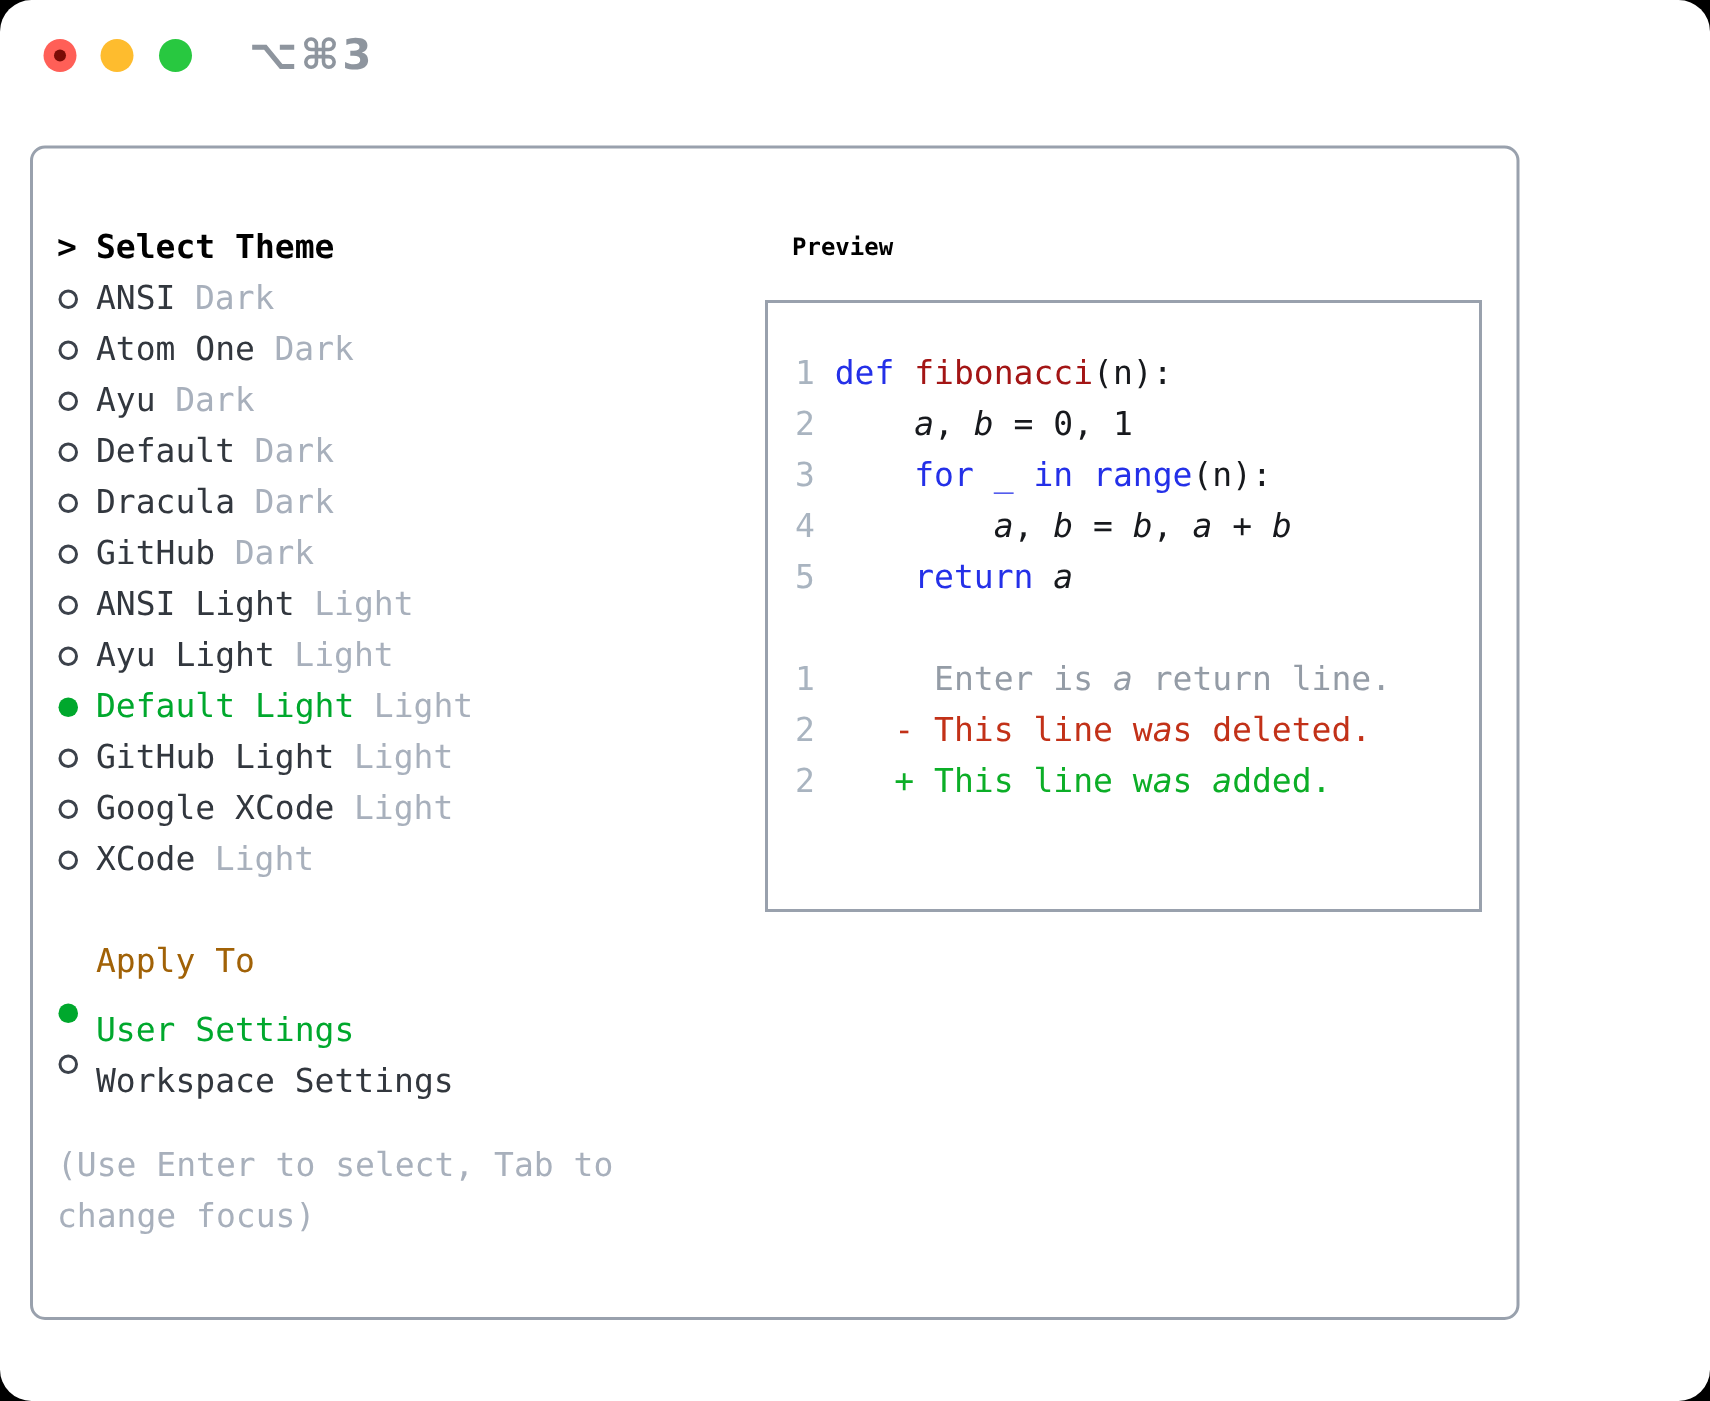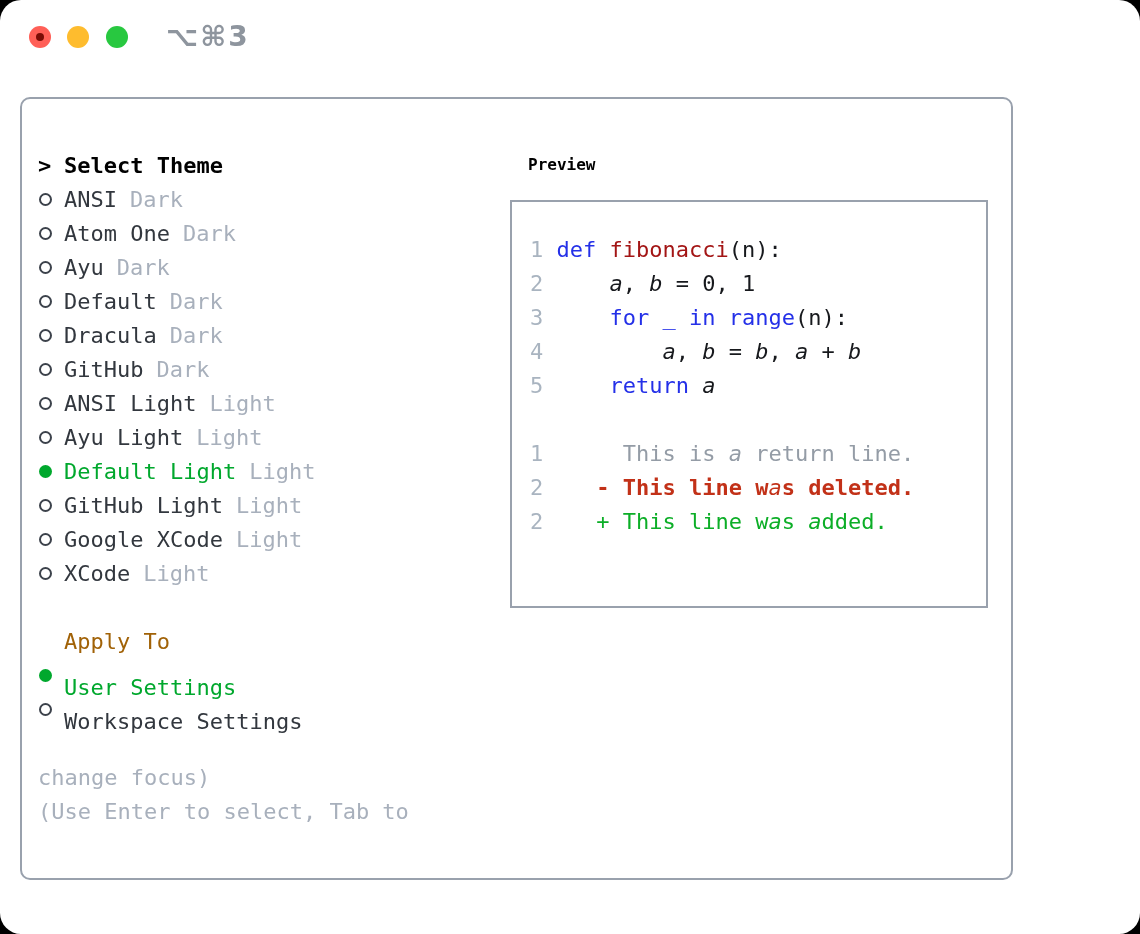--- a/index.html
+++ b/index.html
@@ -50,21 +50,21 @@
   }
   .pcontent{padding:31px 0 0 18px;}
   .pline{height:34px;line-height:34px;font-size:22px;white-space:pre;}
   .lnum{color:var(--line_number);}
   .tk-p{color:#17191d;}
   .tk-k{color:var(--keyword_blue);}
   .tk-f{color:var(--function_red);}
   .tk-v{color:#17191d;font-style:italic;}
   .tk-c{color:var(--context_gray);}
   .tk-ci{color:var(--context_gray);font-style:italic;}
-  .tk-d{color:var(--deleted_red);font-weight:bold;}
+  .tk-d{color:var(--deleted_red);}
   .tk-di{color:var(--deleted_red);font-style:italic;}
   .tk-a{color:var(--added_green);}
   .tk-ai{color:var(--added_green);font-style:italic;}
 </style>
 </head>
 <body>
 
 <div class="window" style="--ui_green: #00a82d; --deleted_red: #c23118; --added_green: #0cae27; --keyword_blue: #2430e8; --function_red: #a31515; --muted: #a8b0bc; --text_dark: #32373e; --line_number: #a9b4c0; --context_gray: #949ca6; --panel_border: #99a1ad; --title_gray: #8e959e; --traffic_red: #ff5f57; --traffic_red_dot: #7a0c06; --traffic_yellow: #febc2e; --traffic_green: #28c840;">
 
   <div class="titlebar">
@@ -166,33 +166,33 @@
     <span class="gutter"><span class="circle filled"></span></span>
     <span class="opt-name selected">User Settings</span>
   </div>
 
   <div class="row">
     <span class="gutter"><span class="circle"></span></span>
     <span class="opt-name">Workspace Settings</span>
   </div>
 </div>
       <div class="row"></div>
+      <div class="row hint-row">(Use Enter to select, Tab to</div>
       <div class="row hint-row">change focus)</div>
-      <div class="row hint-row">(Use Enter to select, Tab to</div>
     </div>
 
     <div class="preview-head">Preview</div>
     <div class="preview-box">
       <div class="pcontent" id="preview-lines">
           <div class="pline"><span class="lnum">1</span><span class="tk-p"> </span><span class="tk-k">def</span><span class="tk-p"> </span><span class="tk-f">fibonacci</span><span class="tk-p">(n):</span></div>
           <div class="pline"><span class="lnum">2</span><span class="tk-p">     </span><span class="tk-v">a</span><span class="tk-p">, </span><span class="tk-v">b</span><span class="tk-p"> = 0, 1</span></div>
           <div class="pline"><span class="lnum">3</span><span class="tk-p">     </span><span class="tk-k">for _ in range</span><span class="tk-p">(n):</span></div>
           <div class="pline"><span class="lnum">4</span><span class="tk-p">         </span><span class="tk-v">a</span><span class="tk-p">, </span><span class="tk-v">b</span><span class="tk-p"> = </span><span class="tk-v">b</span><span class="tk-p">, </span><span class="tk-v">a</span><span class="tk-p"> + </span><span class="tk-v">b</span></div>
           <div class="pline"><span class="lnum">5</span><span class="tk-p">     </span><span class="tk-k">return</span><span class="tk-p"> </span><span class="tk-v">a</span></div>
           <div class="pline"><span class="lnum"></span></div>
-          <div class="pline"><span class="lnum">1</span><span class="tk-c">      This is </span><span class="tk-ci">a</span><span class="tk-c"> return line.</span></div>
+          <div class="pline"><span class="lnum">1</span><span class="tk-c">      Enter is </span><span class="tk-ci">a</span><span class="tk-c"> return line.</span></div>
           <div class="pline"><span class="lnum">2</span><span class="tk-d">    - This line w</span><span class="tk-di">a</span><span class="tk-d">s deleted.</span></div>
           <div class="pline"><span class="lnum">2</span><span class="tk-a">    + This line w</span><span class="tk-ai">a</span><span class="tk-a">s </span><span class="tk-ai">a</span><span class="tk-a">dded.</span></div>
         </div>
     </div>
 
   </div>
 </div>
 
 </body></html>

